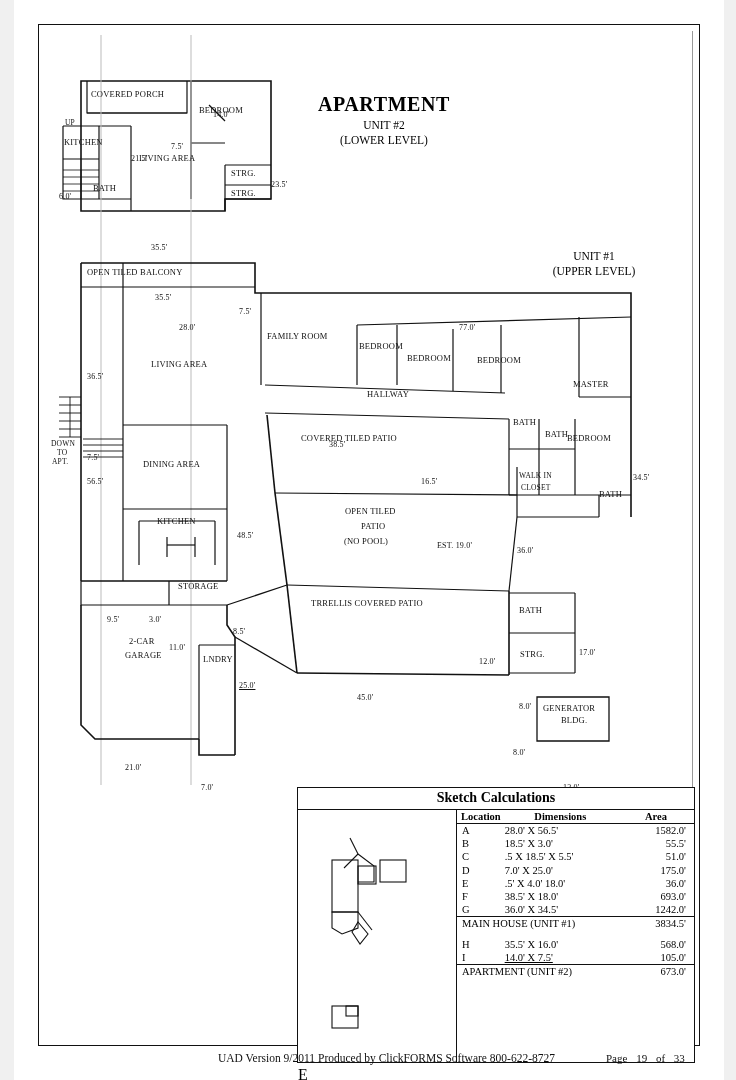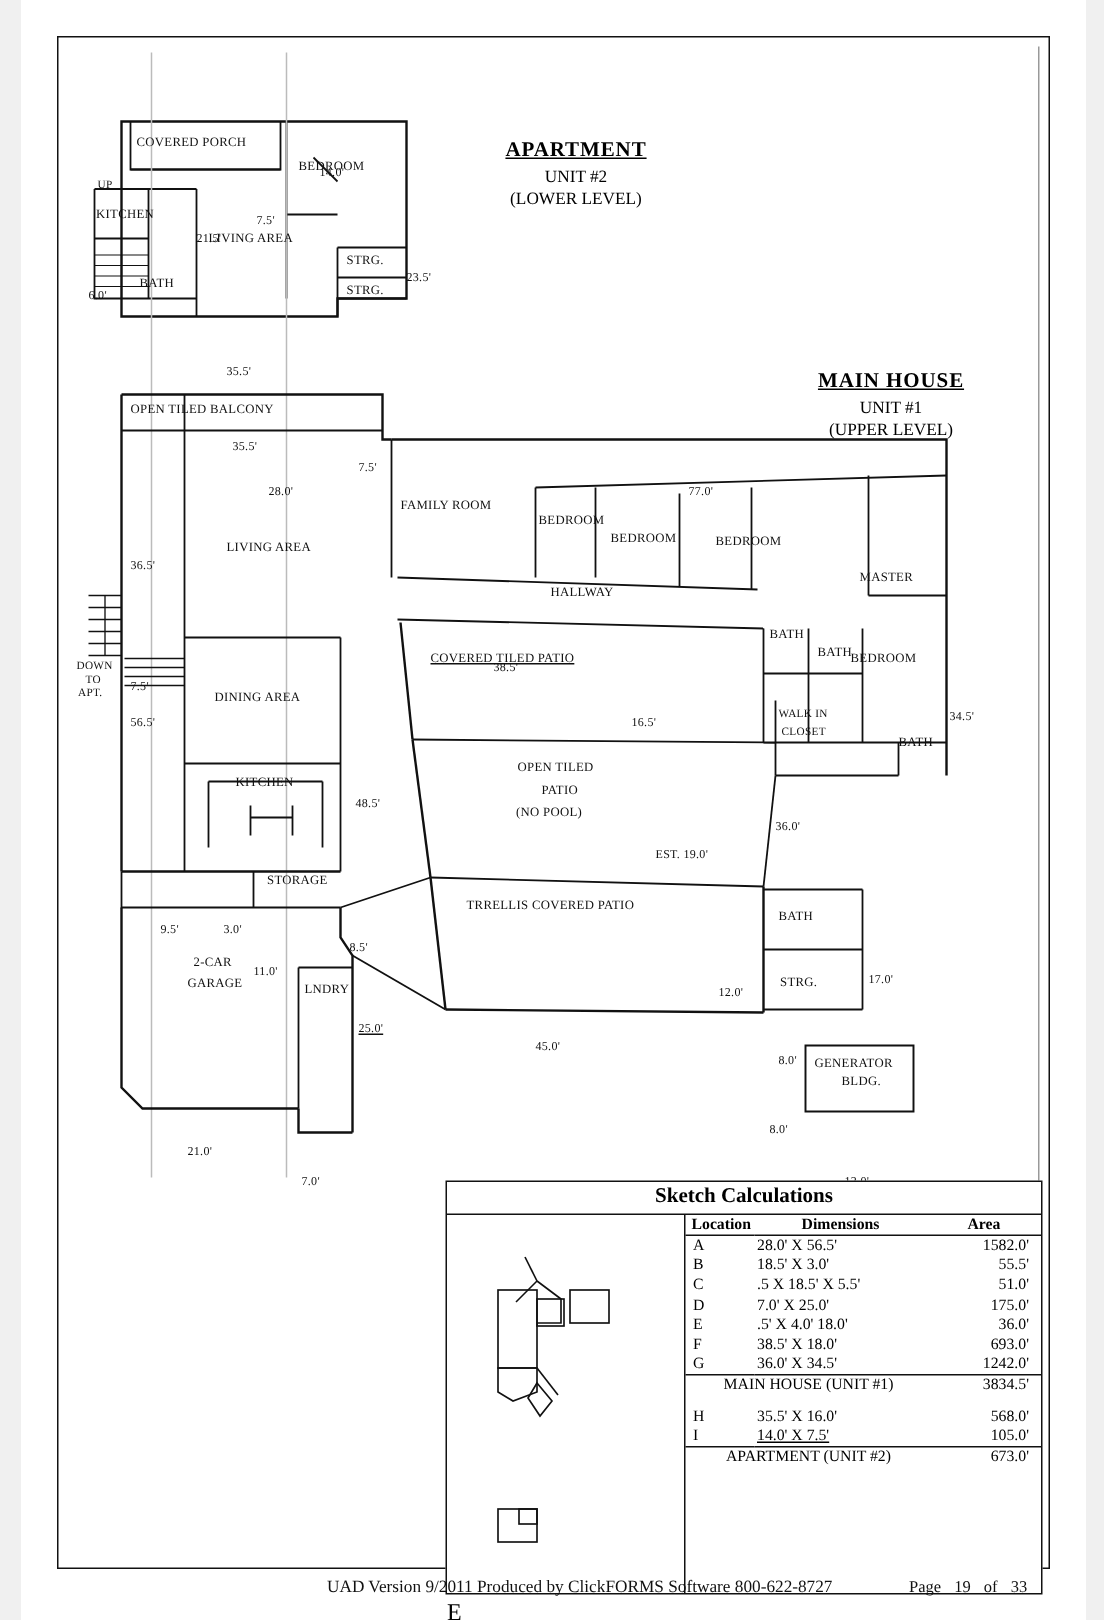--- a/index.html
+++ b/index.html
@@ -61,21 +61,21 @@
     font-size: 8.5px;
     color: #111;
     white-space: nowrap;
     letter-spacing: 0.2px;
   }
   .lbl.dim { font-size: 8px; margin-top: 40px; }
   .lbl.room { font-size: 8.5px; }
   .lbl.small { font-size: 7.5px; }
 
   .title-blk { position:absolute; text-align:center; }
-  .title-blk .t1 { font-size: 14px; font-weight: bold; letter-spacing:0.6px;text-decoration:underline; }
+  .title-blk .t1 { font-size: 20px; font-weight: bold; letter-spacing:0.6px; }
   .title-blk .t2 { font-size: 11.5px; margin-top:3px; }
   .title-blk .t3 { font-size: 11.5px; margin-top:3px; }
 
   
   .calc {
     position: absolute;
     left: 258px; top: 762px;
     width: 396px;
     border: 1.2px solid #111;
     background: #fff;
@@ -107,21 +107,21 @@
     font-size: 10.5px;
     padding: 1px 2px;
     border-bottom: 1px solid #111;
     text-align: center;
   }
   table.ct th.loc { text-align: left; padding-left: 4px; }
   table.ct td { padding: 0px 2px; line-height: 13.2px; }
   table.ct td.loc { width: 30px; padding-left: 5px; }
   table.ct td.dims { width: 118px; }
   table.ct td.area { text-align: right; padding-right: 8px; width: 70px; }
-  tr.sub td { border-top: 1px solid #111; font-weight: normal; text-align: center; }
+  tr.sub td { border-top: 1px solid #111; font-weight: normal; }
   tr.sub td.name { padding-left: 5px; }
   tr.gross td { border-top: 1.2px solid #111; font-weight: bold; font-size: 11.5px; padding-top:1px; }
   tr.spacer td { height: 7px; line-height: 7px; }
 </style>
 </head>
 <body>
 
 <div class="page">
   <div class="scan-edge-left"></div>
   <div class="scan-edge-right"></div>
@@ -279,38 +279,37 @@
       <div class="lbl small" style="left:26px; top:93px;">UP</div>
 
       <div class="lbl dim" style="left:174px; top:45px;">14.0'</div>
       <div class="lbl dim" style="left:132px; top:77px;">7.5'</div>
       <div class="lbl dim" style="left:92px; top:89px;">21.5'</div>
       <div class="lbl dim" style="left:232px; top:115px;">23.5'</div>
       <div class="lbl dim" style="left:20px; top:127px;">6.0'</div>
       <div class="lbl dim" style="left:112px; top:178px;">35.5'</div>
 
       <div class="title-blk" style="left:460px; top:222px; width:190px;">
-        <div class="t1">MAIN HOUSE</div>
         <div class="t2">UNIT #1</div>
         <div class="t3">(UPPER LEVEL)</div>
       </div>
 
       <div class="lbl room" style="left:48px; top:242px;">OPEN TILED BALCONY</div>
       <div class="lbl room" style="left:112px; top:334px;">LIVING AREA</div>
       <div class="lbl room" style="left:228px; top:306px;">FAMILY ROOM</div>
       <div class="lbl room" style="left:320px; top:316px;">BEDROOM</div>
       <div class="lbl room" style="left:368px; top:328px;">BEDROOM</div>
       <div class="lbl room" style="left:438px; top:330px;">BEDROOM</div>
       <div class="lbl room" style="left:534px; top:354px;">MASTER</div>
       <div class="lbl room" style="left:528px; top:408px;">BEDROOM</div>
       <div class="lbl room" style="left:328px; top:364px;">HALLWAY</div>
       <div class="lbl room" style="left:474px; top:392px;">BATH</div>
       <div class="lbl room" style="left:506px; top:404px;">BATH</div>
       <div class="lbl room" style="left:560px; top:464px;">BATH</div>
-      <div class="lbl room" style="left:248px; top:408px;text-decoration:underline;">COVERED TILED PATIO</div>
+      <div class="lbl room" style="left:262px; top:408px;">COVERED TILED PATIO</div>
       <div class="lbl room" style="left:104px; top:434px;">DINING AREA</div>
       <div class="lbl room" style="left:306px; top:481px;">OPEN TILED</div>
       <div class="lbl room" style="left:322px; top:496px;">PATIO</div>
       <div class="lbl room" style="left:305px; top:511px;">(NO POOL)</div>
       <div class="lbl room" style="left:118px; top:491px;">KITCHEN</div>
       <div class="lbl small" style="left:480px; top:446px;">WALK IN</div>
       <div class="lbl small" style="left:482px; top:458px;">CLOSET</div>
       <div class="lbl room" style="left:139px; top:556px;font-family:Liberation Serif, serif;">STORAGE</div>
       <div class="lbl room" style="left:272px; top:573px;">TRRELLIS COVERED PATIO</div>
       <div class="lbl room" style="left:480px; top:580px;">BATH</div>
@@ -329,21 +328,21 @@
       <div class="lbl dim" style="left:140px; top:258px;">28.0'</div>
       <div class="lbl dim" style="left:420px; top:258px;">77.0'</div>
       <div class="lbl dim" style="left:48px; top:307px;">36.5'</div>
       <div class="lbl dim" style="left:290px; top:375px;">38.5'</div>
       <div class="lbl dim" style="left:48px; top:388px;">7.5'</div>
       <div class="lbl dim" style="left:48px; top:412px;">56.5'</div>
       <div class="lbl dim" style="left:382px; top:412px;">16.5'</div>
       <div class="lbl dim" style="left:594px; top:408px;">34.5'</div>
       <div class="lbl dim" style="left:198px; top:466px;">48.5'</div>
       <div class="lbl dim" style="left:478px; top:481px;">36.0'</div>
-      <div class="lbl dim" style="left:398px; top:500px;">EST. 19.0'</div>
+      <div class="lbl dim" style="left:398px; top:476px;">EST. 19.0'</div>
       <div class="lbl dim" style="left:68px; top:550px;">9.5'</div>
       <div class="lbl dim" style="left:110px; top:550px;">3.0'</div>
       <div class="lbl dim" style="left:194px; top:562px;">8.5'</div>
       <div class="lbl dim" style="left:130px; top:578px;">11.0'</div>
       <div class="lbl dim" style="left:440px; top:592px;">12.0'</div>
       <div class="lbl dim" style="left:540px; top:583px;">17.0'</div>
       <div class="lbl dim" style="left:480px; top:637px;">8.0'</div>
       <div class="lbl dim" style="left:318px; top:628px;">45.0'</div>
       <div class="lbl dim" style="left:200px; top:616px;text-decoration:underline;">25.0'</div>
       <div class="lbl dim" style="left:86px; top:698px;">21.0'</div>

